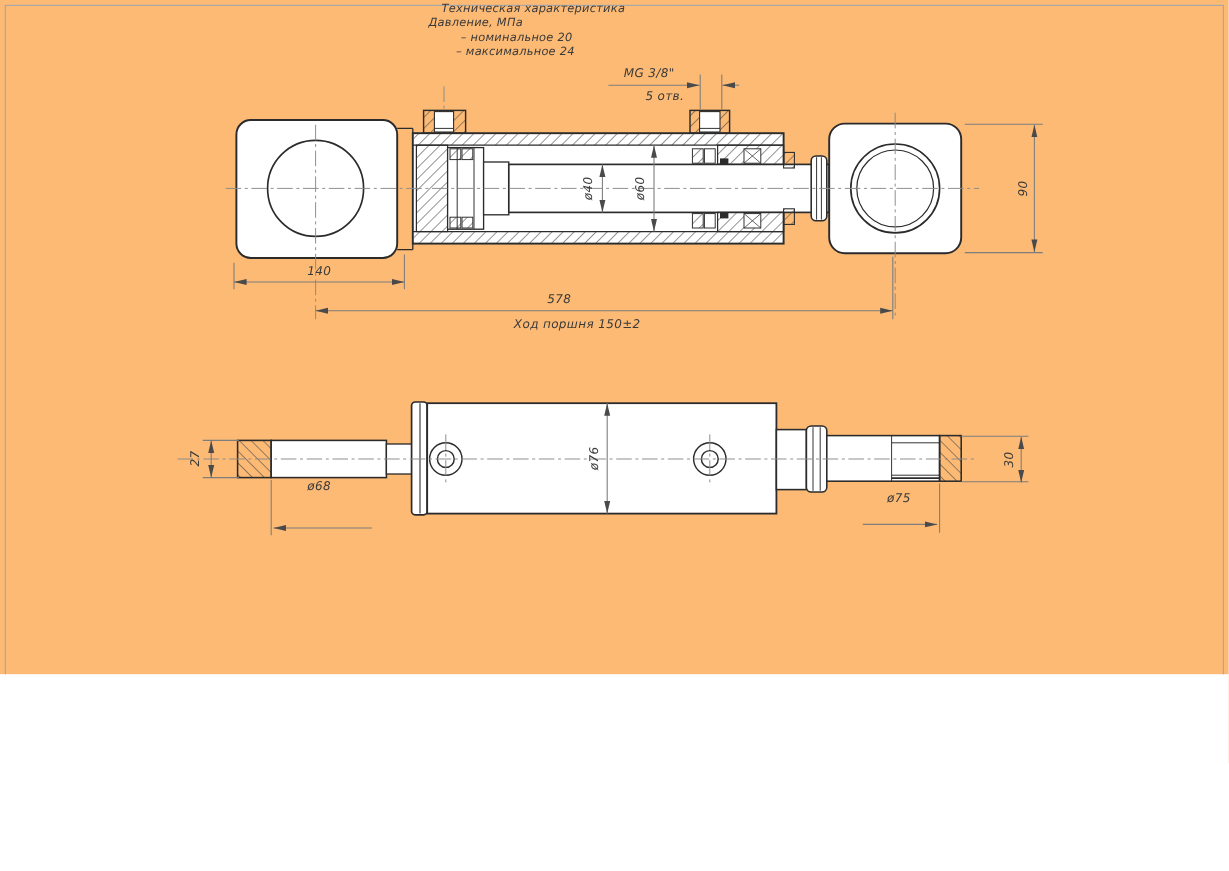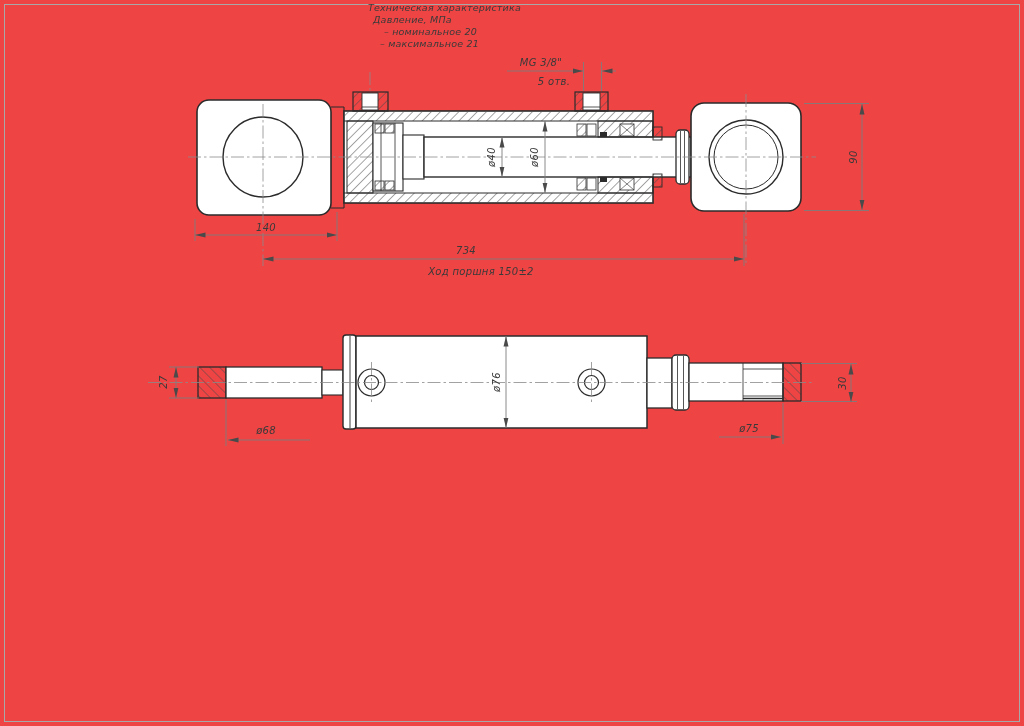--- a/index.html
+++ b/index.html
@@ -1,16 +1,16 @@
 <!DOCTYPE html>
 <html><head>
 <meta charset="utf-8">
 <style>
   html,body{margin:0;padding:0;background:#fff;}
-  #page{position:relative;width:1024px;height:726px;background:#ef4444;overflow:hidden;
+  #page{position:relative;width:1024px;height:562px;background:#fdba74;overflow:hidden;
         font-family:"DejaVu Sans",sans-serif;}
   #frame{position:absolute;left:4px;top:4px;width:1014px;height:716px;
          border:1px solid #a8a8a8;pointer-events:none;}
   svg{position:absolute;left:0;top:0;}
   .lbl{position:absolute;transform:translate(-50%,-50%);
        font:italic 10px "DejaVu Sans",sans-serif;color:#3a3a3a;white-space:nowrap;
        letter-spacing:0.3px;}
   .rot{transform:translate(-50%,-50%) rotate(-90deg);}
   .spec{position:absolute;font:italic 9.5px "DejaVu Sans",sans-serif;color:#3a3a3a;
         white-space:nowrap;letter-spacing:0.2px;}
@@ -187,32 +187,32 @@
       <line x1="783" y1="403" x2="783" y2="444"></line>
       <line x1="719" y1="437" x2="781" y2="437" marker-end="url(#arr)"></line>
 
       <line x1="801" y1="363.5" x2="857" y2="363.5"></line>
       <line x1="801" y1="401.5" x2="857" y2="401.5"></line>
       <line x1="851" y1="364" x2="851" y2="402" marker-start="url(#arrS)" marker-end="url(#arr)"></line>
     </g>
   </svg>
 
   <div class="spec" style="left:368px;top:2px">Техническая характеристика</div>
-  <div class="spec" style="left:373px;top:14px">Давление, МПа</div>
+  <div class="spec" style="left:357px;top:14px">Давление, МПа</div>
   <div class="spec" style="left:384px;top:26px">– номинальное 20</div>
-  <div class="spec" style="left:380px;top:38px">– максимальное 21</div>
+  <div class="spec" style="left:380px;top:38px">– максимальное 24</div>
 
   <div class="lbl" style="left:541px;top:62px">MG 3/8"</div>
   <div class="lbl" style="left:554px;top:81px">5 отв.</div>
 
   <div class="lbl" style="left:266px;top:227px">140</div>
-  <div class="lbl" style="left:466px;top:250px">734</div>
+  <div class="lbl" style="left:466px;top:250px">578</div>
   <div class="lbl" style="left:481px;top:271px">Ход поршня 150±2</div>
   <div class="lbl rot" style="left:853px;top:157px">90</div>
   <div class="lbl rot" style="left:491px;top:157px">ø40</div>
   <div class="lbl rot" style="left:534px;top:157px">ø60</div>
 
   <div class="lbl rot" style="left:163px;top:382px">27</div>
-  <div class="lbl" style="left:266px;top:430px">ø68</div>
+  <div class="lbl" style="left:266px;top:406px">ø68</div>
   <div class="lbl rot" style="left:496px;top:382px">ø76</div>
-  <div class="lbl" style="left:749px;top:428px">ø75</div>
+  <div class="lbl" style="left:749px;top:416px">ø75</div>
   <div class="lbl rot" style="left:842px;top:383px">30</div>
 </div>
 
 </body></html>

